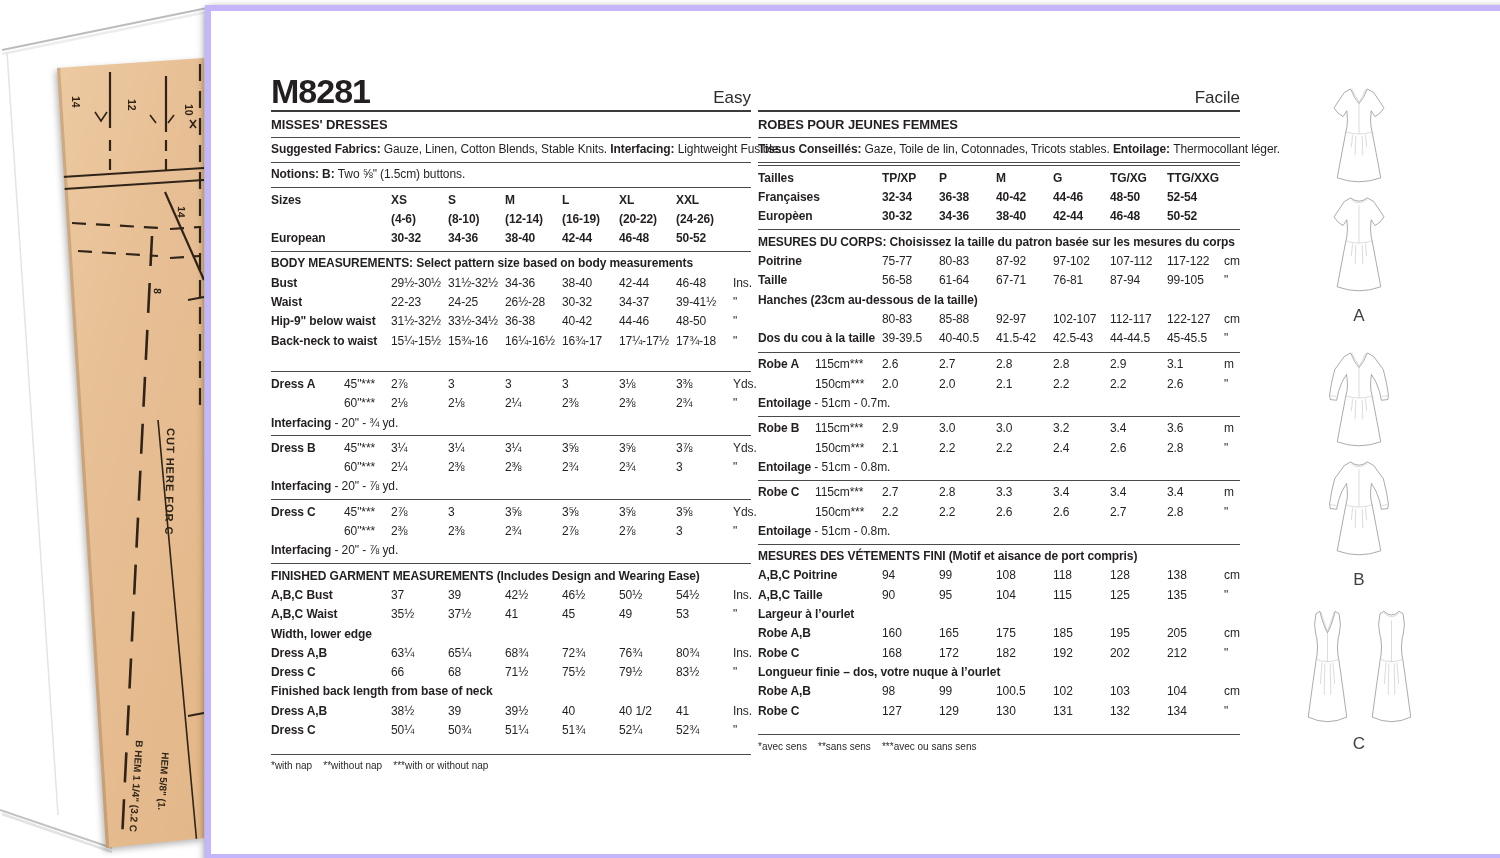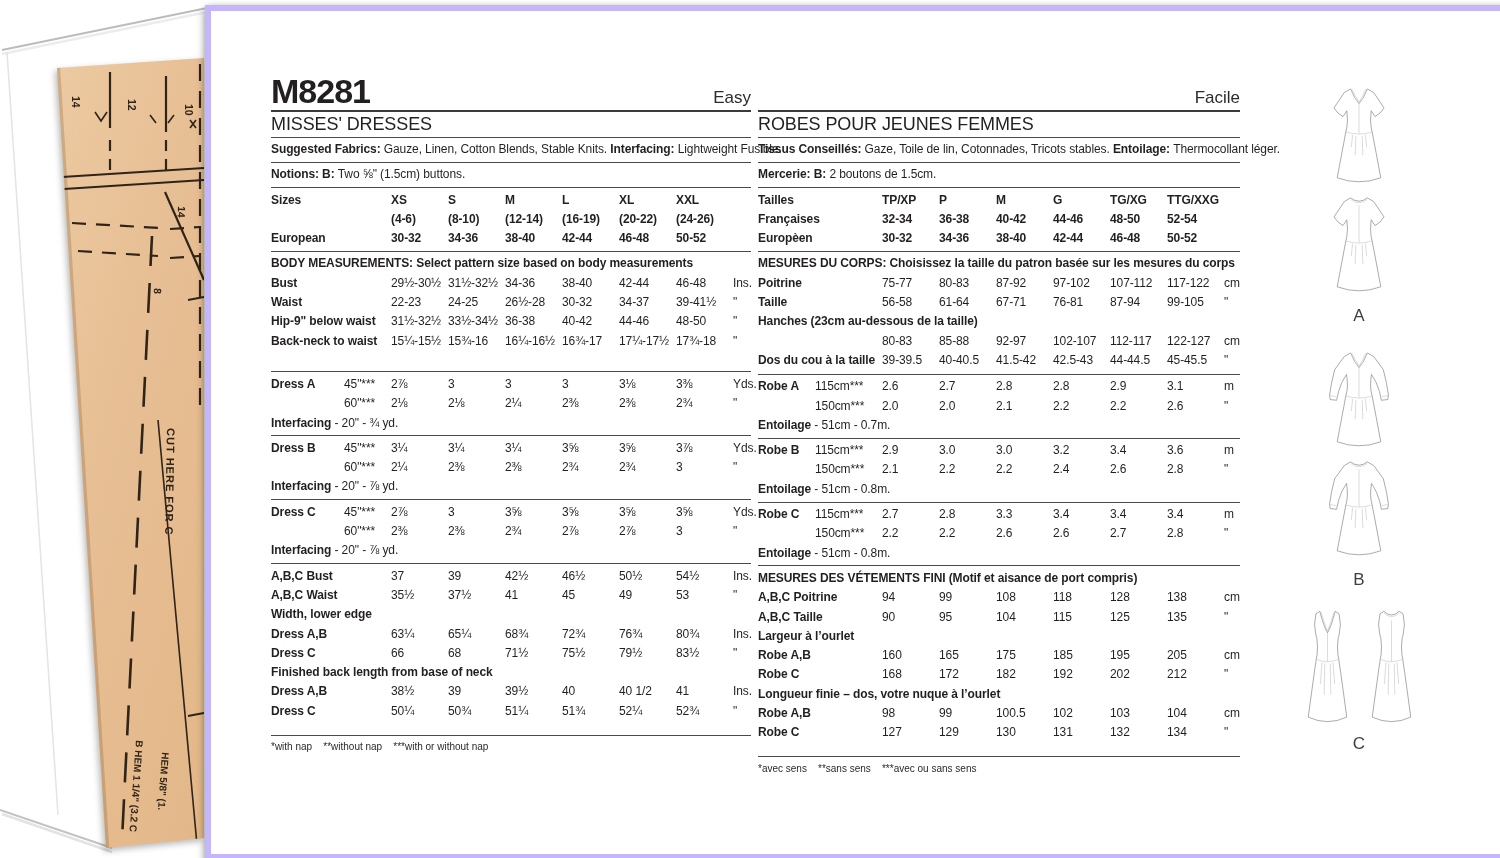--- a/index.html
+++ b/index.html
@@ -35,21 +35,21 @@
   .col-en{left:60px;width:480px;}
   .col-fr{left:547px;width:482px;}
 
   .titlerow{display:flex;justify-content:space-between;align-items:flex-end;height:42px;}
   .ptitle{font-size:34px;font-weight:bold;letter-spacing:-1px;line-height:1;}
   .ptag{font-size:17px;font-weight:400;color:#2b2b2b;line-height:1.1;}
 
   .rule{border-top:1.2px solid #4a4a4a;margin:2.5px 0;}
   .rule2{border-top:2.2px solid #3b3b3b;margin:2px 0 3px 0;}
 
-  .chead{font-size:18px;font-weight:normal;height:19px;line-height:19px;letter-spacing:-.1px;}
+  .chead{font-size:13px;font-weight:bold;height:19px;line-height:19px;letter-spacing:-.1px;}
   .trow{font-size:12px;height:19.3px;line-height:19.3px;letter-spacing:-.1px;white-space:nowrap;}
   .trow .b{font-weight:bold;}
   .foot{font-size:10px;height:18px;line-height:18px;white-space:pre;color:#2a2a2a;margin-top:2px;}
 
   .grow{display:grid;grid-template-columns:120px repeat(6,57px) 1fr;
     font-size:12px;height:19.3px;line-height:19.3px;letter-spacing:-.1px;white-space:nowrap;}
   .col-fr .grow{grid-template-columns:124px repeat(6,57px) 1fr;}
   .grow .lbl{white-space:nowrap;}
   .grow .lbl .l1{display:inline-block;width:73px;font-weight:bold;}
   .col-fr .grow .lbl .l1{width:57px;}
@@ -267,20 +267,21 @@
           <div class="val">2⅜</div>
           <div class="val">2⅜</div>
           <div class="val">2¾</div>
           <div class="val">2⅞</div>
           <div class="val">2⅞</div>
           <div class="val">3</div>
           <div class="unit">"</div>
         </div>
         <div class="trow"><span class="b">Interfacing</span><span> - 20" - ⅞ yd.</span></div>
         <div class="rule"></div>
+        <div class="trow"><span class="b">FINISHED GARMENT MEASUREMENTS (Includes Design and Wearing Ease)</span></div>
         <div class="grow">
           <div class="lbl bl">A,B,C Bust</div>
           <div class="val">37</div>
           <div class="val">39</div>
           <div class="val">42½</div>
           <div class="val">46½</div>
           <div class="val">50½</div>
           <div class="val">54½</div>
           <div class="unit">Ins.</div>
         </div>
@@ -346,21 +347,20 @@
     <div class="titlerow">
       <span></span>
       <span class="ptag">Facile</span>
     </div>
     <div class="rule2"></div>
     <div>
         <div class="chead">ROBES POUR JEUNES FEMMES</div>
         <div class="rule"></div>
         <div class="trow"><span class="b">Tissus Conseillés: </span><span>Gaze, Toile de lin, Cotonnades, Tricots stables. </span><span class="b">Entoilage: </span><span>Thermocollant léger.</span></div>
         <div class="rule"></div>
-        <div class="trow"><span class="b">Mercerie: B: </span><span>2 boutons de 1.5cm.</span></div>
         <div class="rule"></div>
         <div class="grow ball">
           <div class="lbl">Tailles</div>
           <div class="val">TP/XP</div>
           <div class="val">P</div>
           <div class="val">M</div>
           <div class="val">G</div>
           <div class="val">TG/XG</div>
           <div class="val">TTG/XXG</div>
           <div class="unit"></div>

